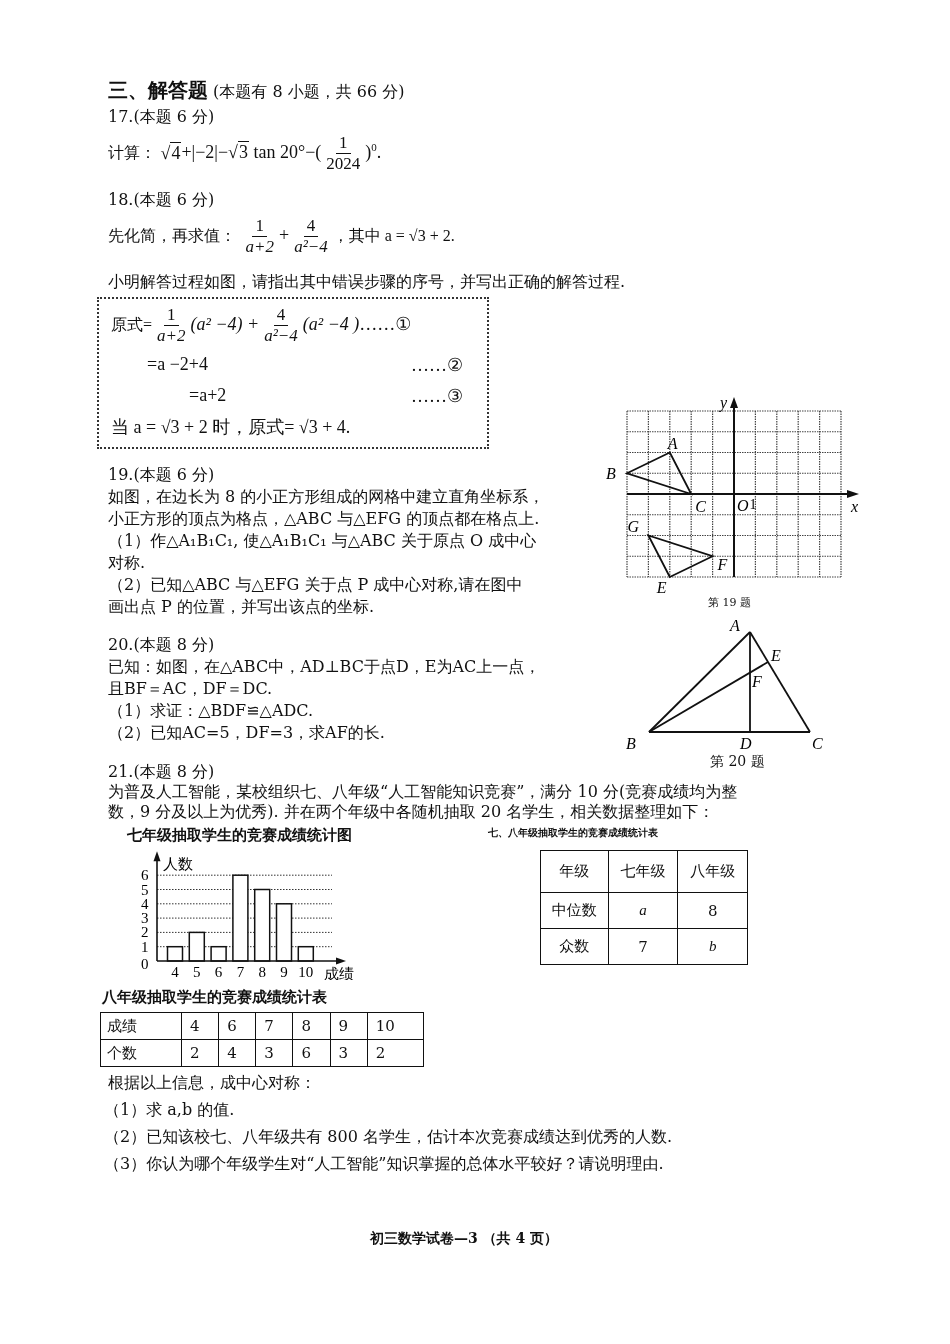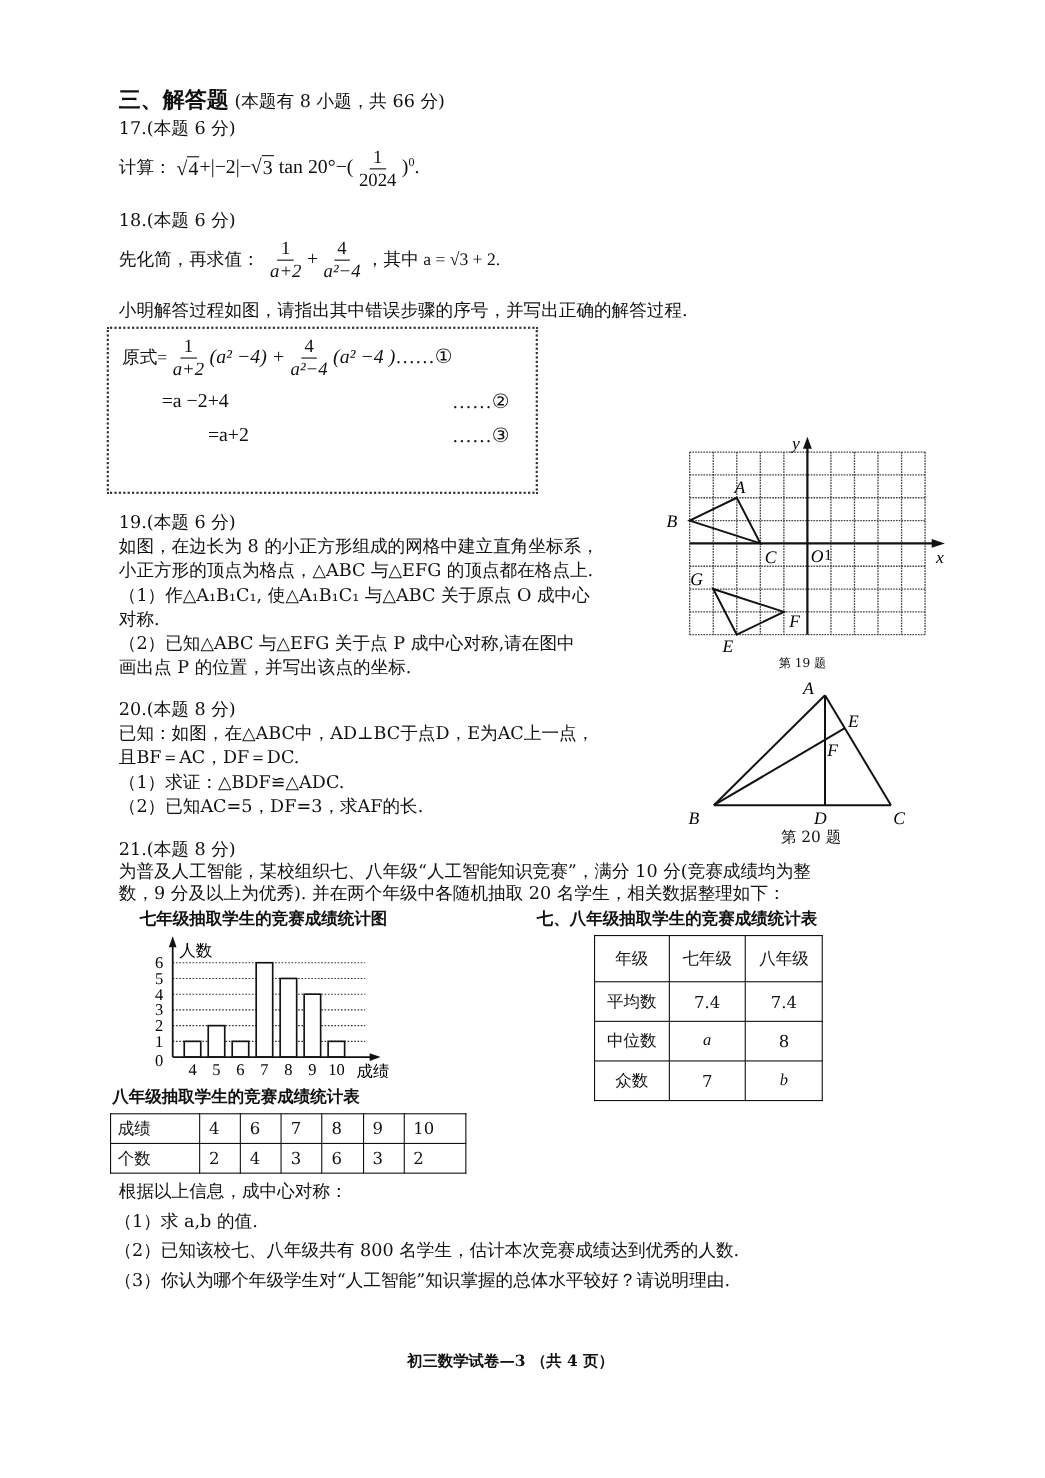--- a/index.html
+++ b/index.html
@@ -64,20 +64,21 @@
         <span class="den m">a+2</span>
       </span><span class="m">(a² −4) +</span><span class="frac">
         <span class="num">4</span>
         <span class="den m">a²−4</span>
       </span><span class="m">(a² −4 )</span><span>……①</span>
   </div>
   <div class="abs mathline" style="left:48px;top:55px;">=a −2+4</div>
   <div class="abs mathline" style="left:312px;top:55px;">……②</div>
   <div class="abs mathline" style="left:48px;top:86px;margin-left:42px;">=a+2</div>
   <div class="abs mathline" style="left:312px;top:86px;">……③</div>
+  <div class="abs mathline" style="left:12px;top:116px;">当 a = √3 + 2 时，原式= √3 + 4.</div>
 </div>
 
 <div class="abs t" style="left:108px;top:465px;">
   <span>19.</span><span>(本题 6 分)</span>
 </div>
 <div class="abs t" style="left:108px;top:487px;">如图，在边长为 8 的小正方形组成的网格中建立直角坐标系，</div>
 <div class="abs t" style="left:108px;top:509px;">小正方形的顶点为格点，△ABC 与△EFG 的顶点都在格点上.</div>
 <div class="abs t" style="left:108px;top:531px;">（1）作△A₁B₁C₁, 使△A₁B₁C₁ 与△ABC 关于原点 O 成中心</div>
 <div class="abs t" style="left:108px;top:553px;">对称.</div>
 <div class="abs t" style="left:108px;top:575px;">（2）已知△ABC 与△EFG 关于点 P 成中心对称,请在图中</div>
@@ -180,32 +181,27 @@
     <rect x="163.3" y="101.7" width="15" height="14.3" fill="#fff" stroke="#111" stroke-width="1.5"></rect>
     <text x="170.8" y="132" font-size="15" text-anchor="middle">10</text>
     <line x1="22" y1="116" x2="205" y2="116" stroke="#111" stroke-width="1.6"></line>
     <polygon points="211,116 201,112.5 201,119.5" fill="#111"></polygon>
     <line x1="22" y1="116" x2="22" y2="12.199999999999989" stroke="#111" stroke-width="1.6"></line>
     <polygon points="22,6.199999999999989 18.5,16.19999999999999 25.5,16.19999999999999" fill="#111"></polygon>
     <text x="28" y="24.19999999999999" font-size="15">人数</text>
     <text x="189" y="134" font-size="15">成绩</text>
   </svg>
 
-<div class="abs h" style="left:488px;top:826px;font-size:15px;">七、八年级抽取学生的竞赛成绩统计表</div>
+<div class="abs h" style="left:488px;top:826px;font-size:10px;">七、八年级抽取学生的竞赛成绩统计表</div>
 <table class="grid" style="left:540px;top:850px;width:208px;border-radius:31px;">
   <tbody>
       <tr style="height:42px">
     <td style="width:68px">年级</td>
     <td style="width:70px">七年级</td>
     <td style="width:70px">八年级</td>
-  </tr>
-  <tr style="height:36px">
-    <td>平均数</td>
-    <td>7.4</td>
-    <td>7.4</td>
   </tr>
   <tr style="height:36px">
     <td>中位数</td>
     <td class="m">a</td>
     <td>8</td>
   </tr>
   <tr style="height:36px">
     <td>众数</td>
     <td>7</td>
     <td class="m">b</td>

